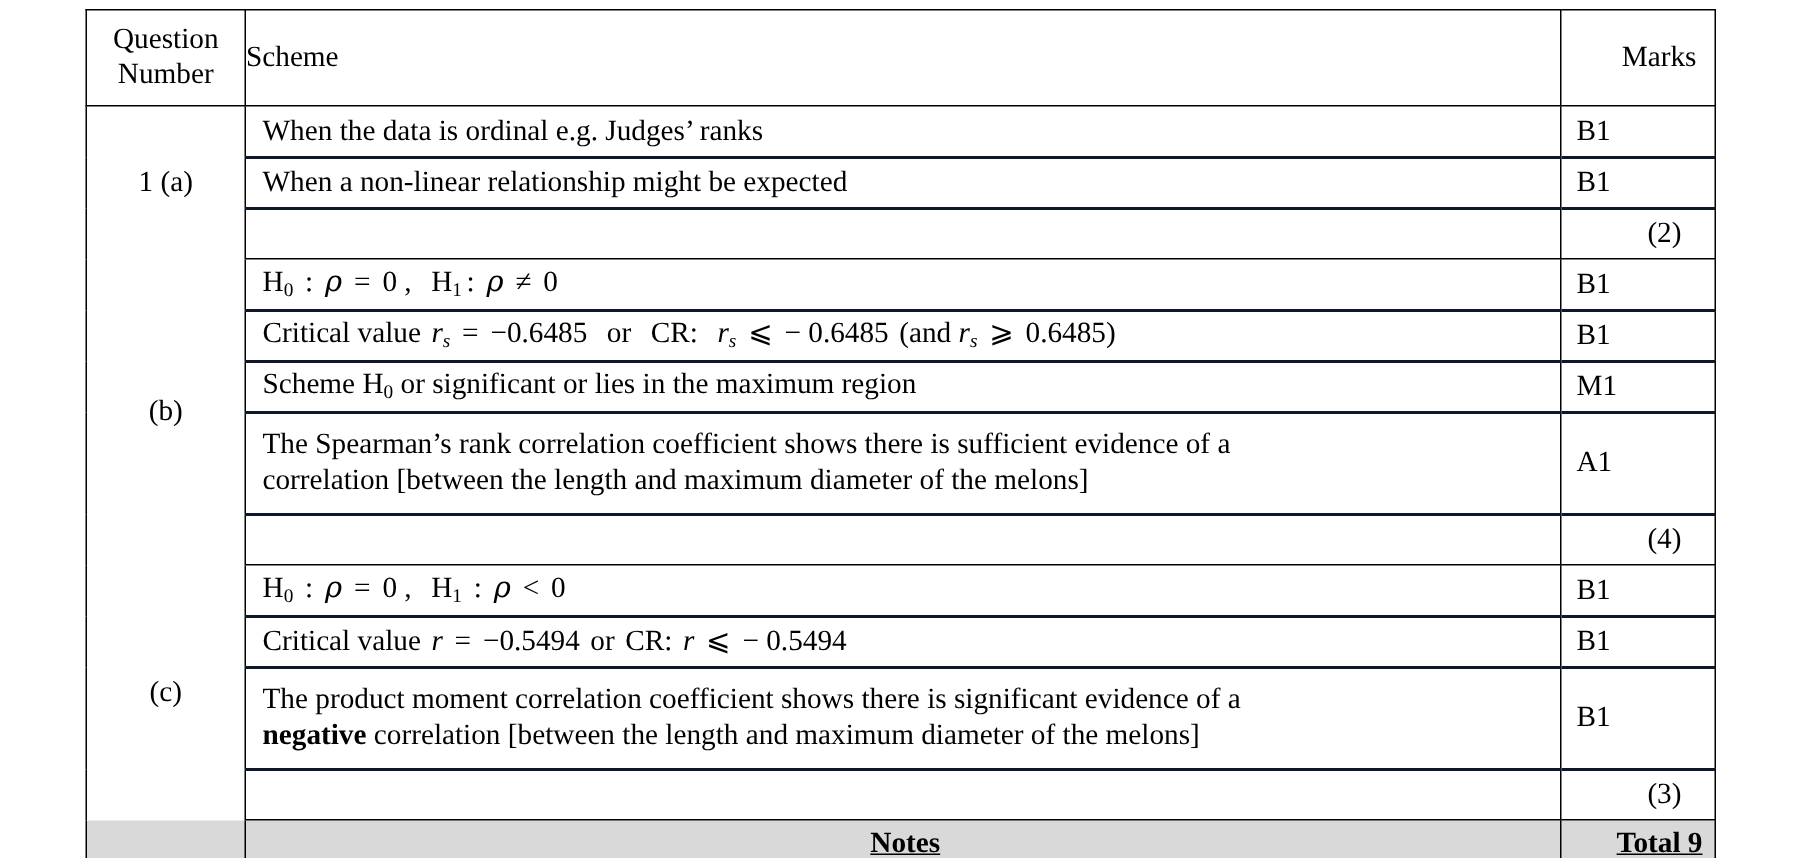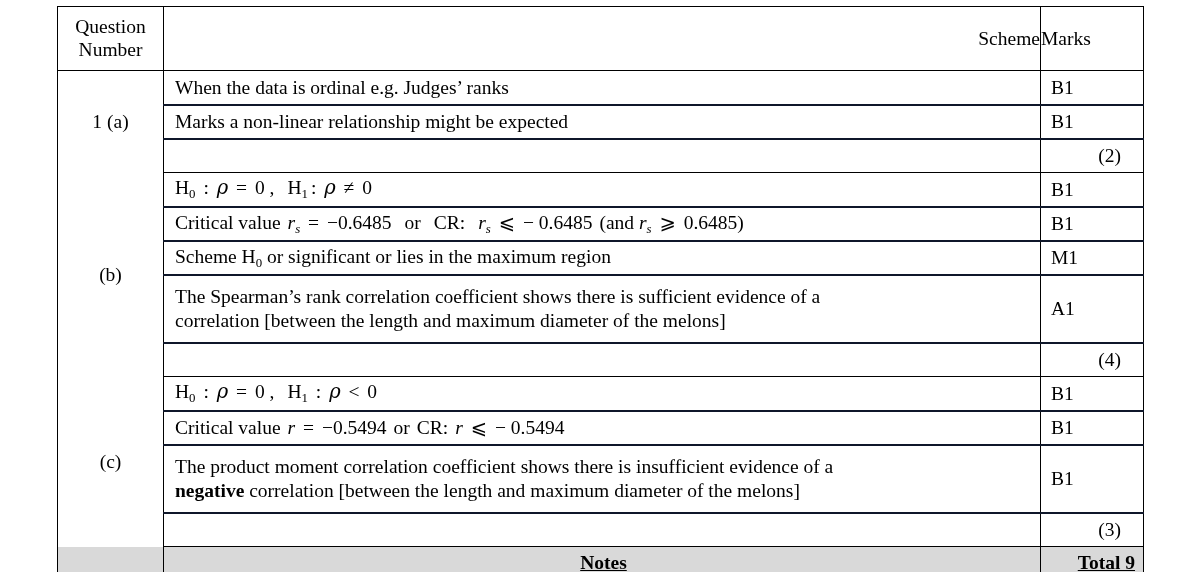--- a/index.html
+++ b/index.html
@@ -53,28 +53,28 @@
   .qn {
     text-align: center;
     border-left: 1.6px solid #000;
     border-right: 1.6px solid #000;
   }
   .sch {
     text-align: left;
     padding: 2px 8px 2px 11px;
     border-right: 1.6px solid #000;
   }
-  .sch.center { text-align: right; padding-left: 0; padding-right: 0; }
+  .sch.center { text-align: left; padding-left: 0; padding-right: 0; }
   .mk {
     text-align: left;
     padding: 2px 8px 2px 10px;
     border-right: 1.6px solid #000;
   }
   .mk.right { text-align: right; padding-right: 22px; }
-  .mk.center { text-align: left; padding: 0; font-family: Liberation Serif, serif; }
+  .mk.center { text-align: right; padding: 12px; font-family: Liberation Serif, serif; }
 
   
   .hdr-qn   { text-align: center; line-height: 1.14; }
   .hdr-main { text-align: center; }
 
   
   .h-hdr   { height: 64px; }
   .h-line  { height: 34px; }
   .h-two   { height: 68px; }
   .h-blank { height: 34px; }
@@ -133,21 +133,21 @@
         <th class="sch center outer-top sec-bottom hdr-main">Scheme</th>
         <th class="mk center outer-top sec-bottom hdr-main">Marks</th>
       </tr>
 
       <tr class="h-line">
         <td class="qn" rowspan="3">1 (a)</td>
         <td class="sch rule-bottom">When the data is ordinal e.g. Judges’ ranks</td>
         <td class="mk rule-bottom">B1</td>
       </tr>
       <tr class="h-line">
-        <td class="sch rule-bottom">Marks a non-linear relationship might be expected</td>
+        <td class="sch rule-bottom">When a non-linear relationship might be expected</td>
         <td class="mk rule-bottom">B1</td>
       </tr>
       <tr class="h-blank">
         <td class="sch sec-bottom"></td>
         <td class="mk right sec-bottom">(2)</td>
       </tr>
 
       <tr class="h-line">
         <td class="qn" rowspan="5">(b)</td>
         <td class="sch rule-bottom">
@@ -187,21 +187,21 @@
         <td class="mk rule-bottom">B1</td>
       </tr>
       <tr class="h-line">
         <td class="sch rule-bottom">
           <span>Critical value</span><span class="gap"></span><span class="m nowrapx"><span class="var">r</span> <span class="op">=</span> −0.5494</span><span class="gap"></span><span>or</span><span class="gap"></span><span>CR:</span><span class="gap"></span><span class="m nowrapx"><span class="var">r</span> <span class="op">⩽</span> − 0.5494</span>
         </td>
         <td class="mk rule-bottom">B1</td>
       </tr>
       <tr class="h-two">
         <td class="sch rule-bottom p2">
-          <div>The product moment correlation coefficient shows there is insufficient evidence of a</div>
+          <div>The product moment correlation coefficient shows there is significant evidence of a</div>
           <div><span class="bld">negative</span><span> correlation [between the length and maximum diameter of the melons]</span></div>
         </td>
         <td class="mk rule-bottom">B1</td>
       </tr>
       <tr class="h-blank">
         <td class="sch sec-bottom"></td>
         <td class="mk right sec-bottom">(3)</td>
       </tr>
 
       <tr class="h-notes notes-row">

